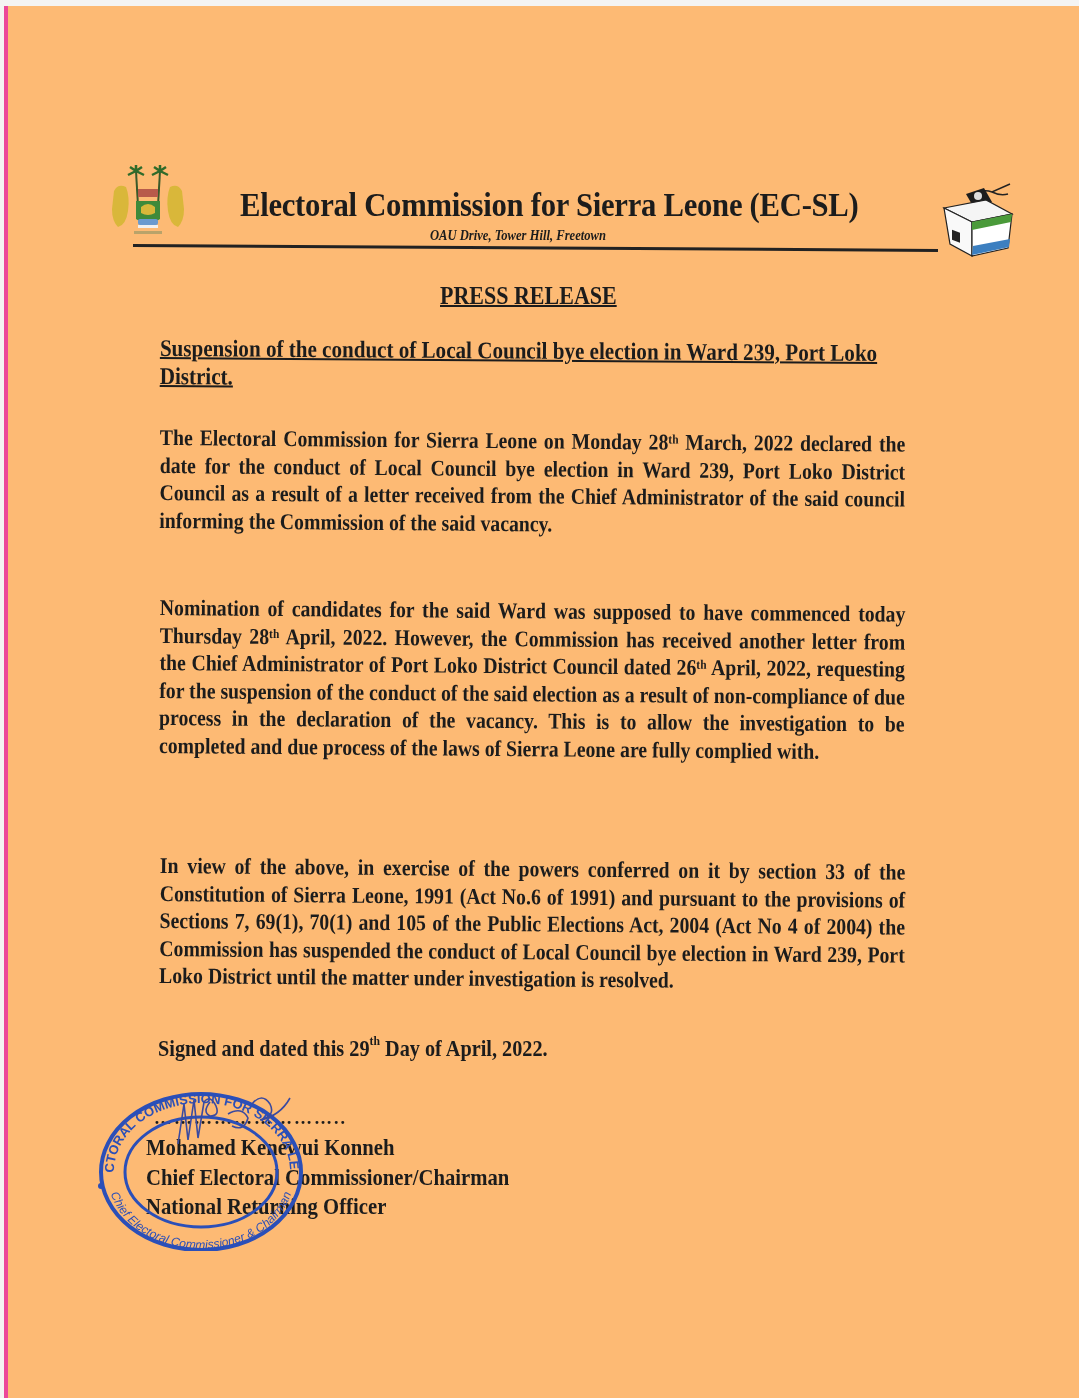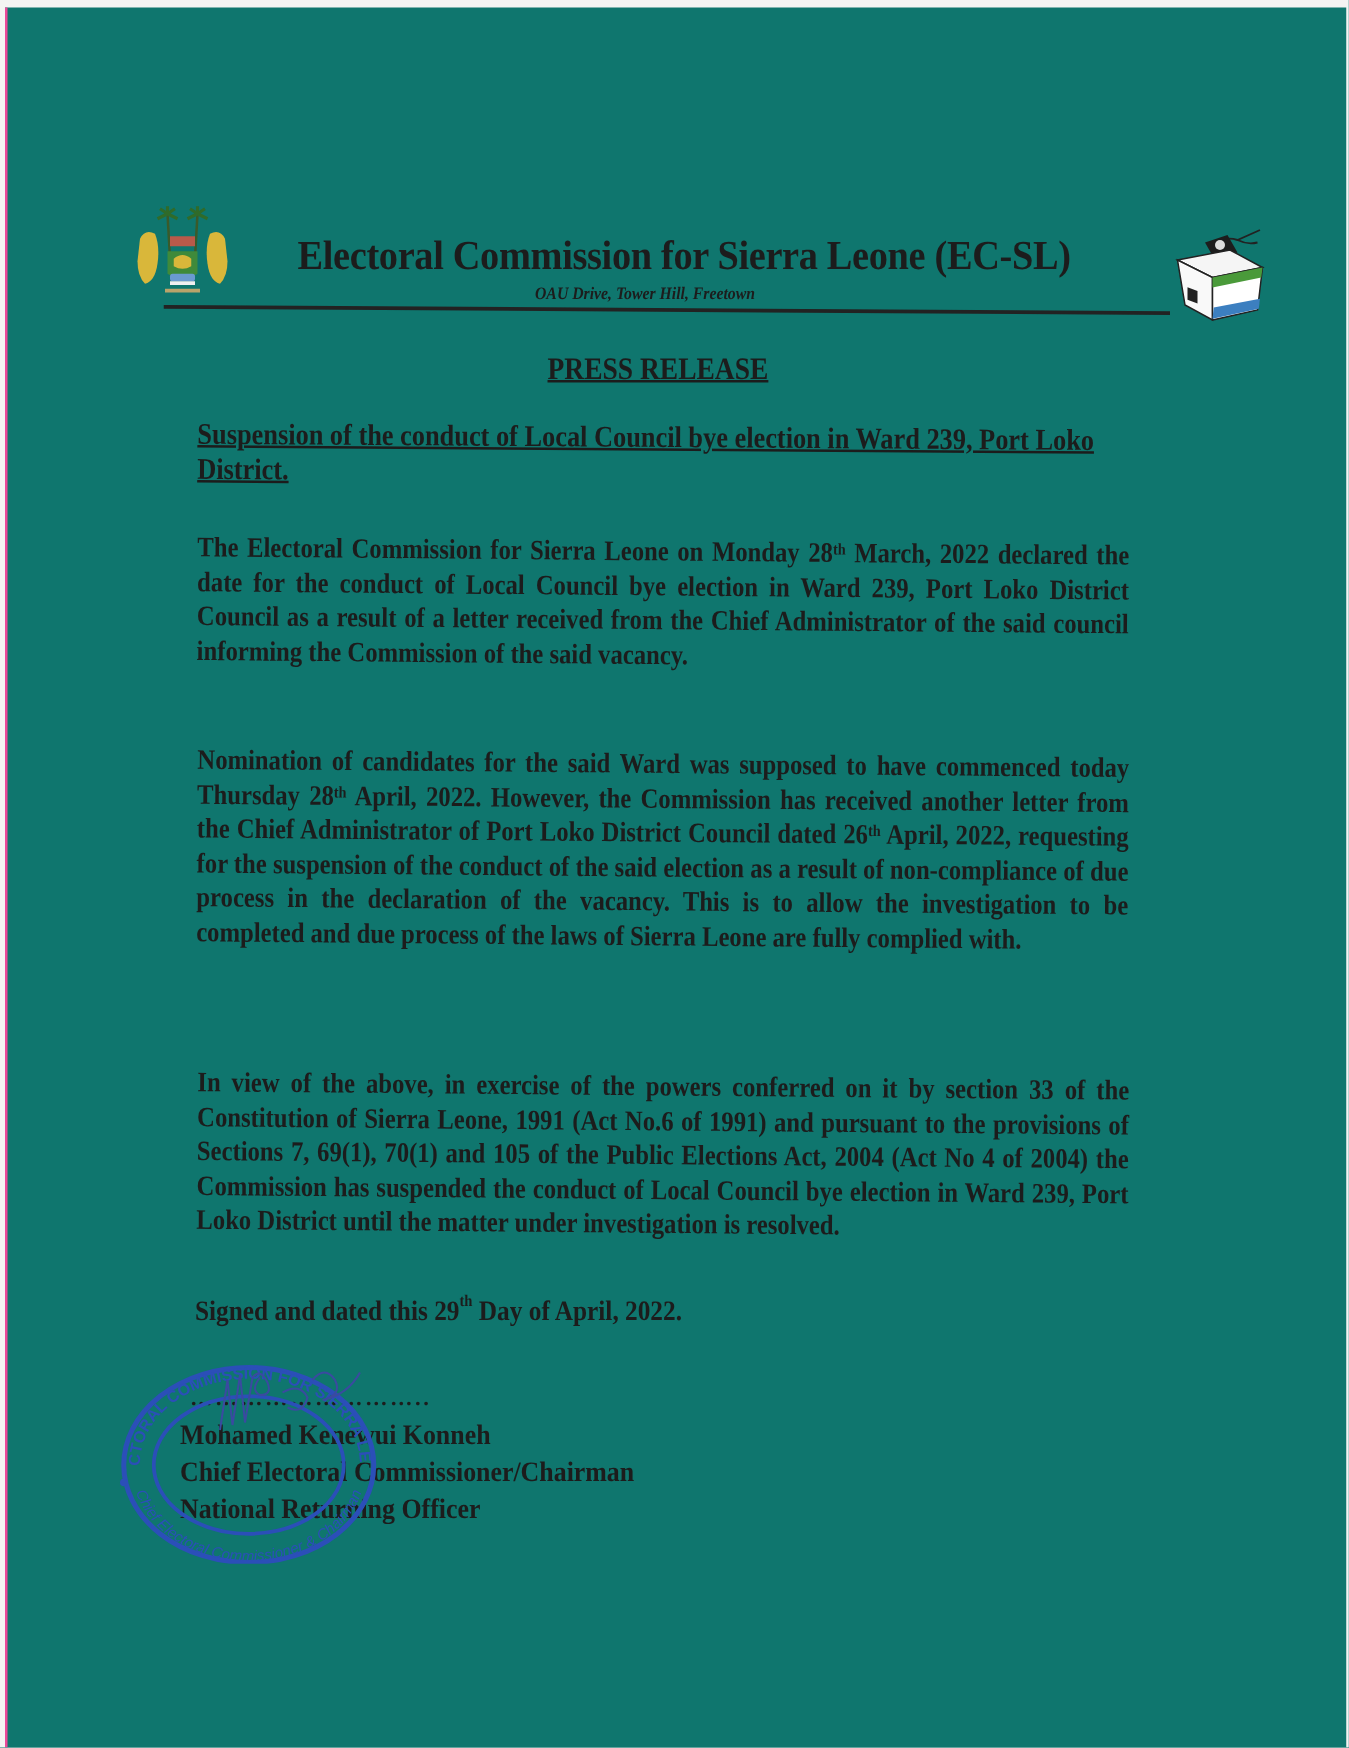--- a/index.html
+++ b/index.html
@@ -5,22 +5,22 @@
   html, body { margin: 0; padding: 0; }
   body {
     width: 1079px; height: 1398px; overflow: hidden;
     background: #f4f4f3;
     font-family: "Liberation Serif", serif;
     color: #1c1c1c;
     position: relative;
   }
   .page {
     position: absolute; left: 4px; top: 6px; width: 1071px; height: 1392px;
-    background: #0f766e;
-    border-left: 2px solid #ec4899;
+    background: #fdba74;
+    border-left: 4px solid #ec4899;
   }
   .coat-of-arms { position: absolute; left: 100px; top: 155px; width: 80px; height: 80px; }
   .ballot-logo { position: absolute; left: 928px; top: 168px; width: 84px; height: 84px; }
   .org-name {
     position: absolute; left: 232px; top: 181px; width: 640px;
     font-size: 33px; font-weight: bold; letter-spacing: -0.3px;
     white-space: nowrap; transform: scaleX(0.93); transform-origin: left top;
     font-family: "Liberation Serif", serif;
   }
   .address {

